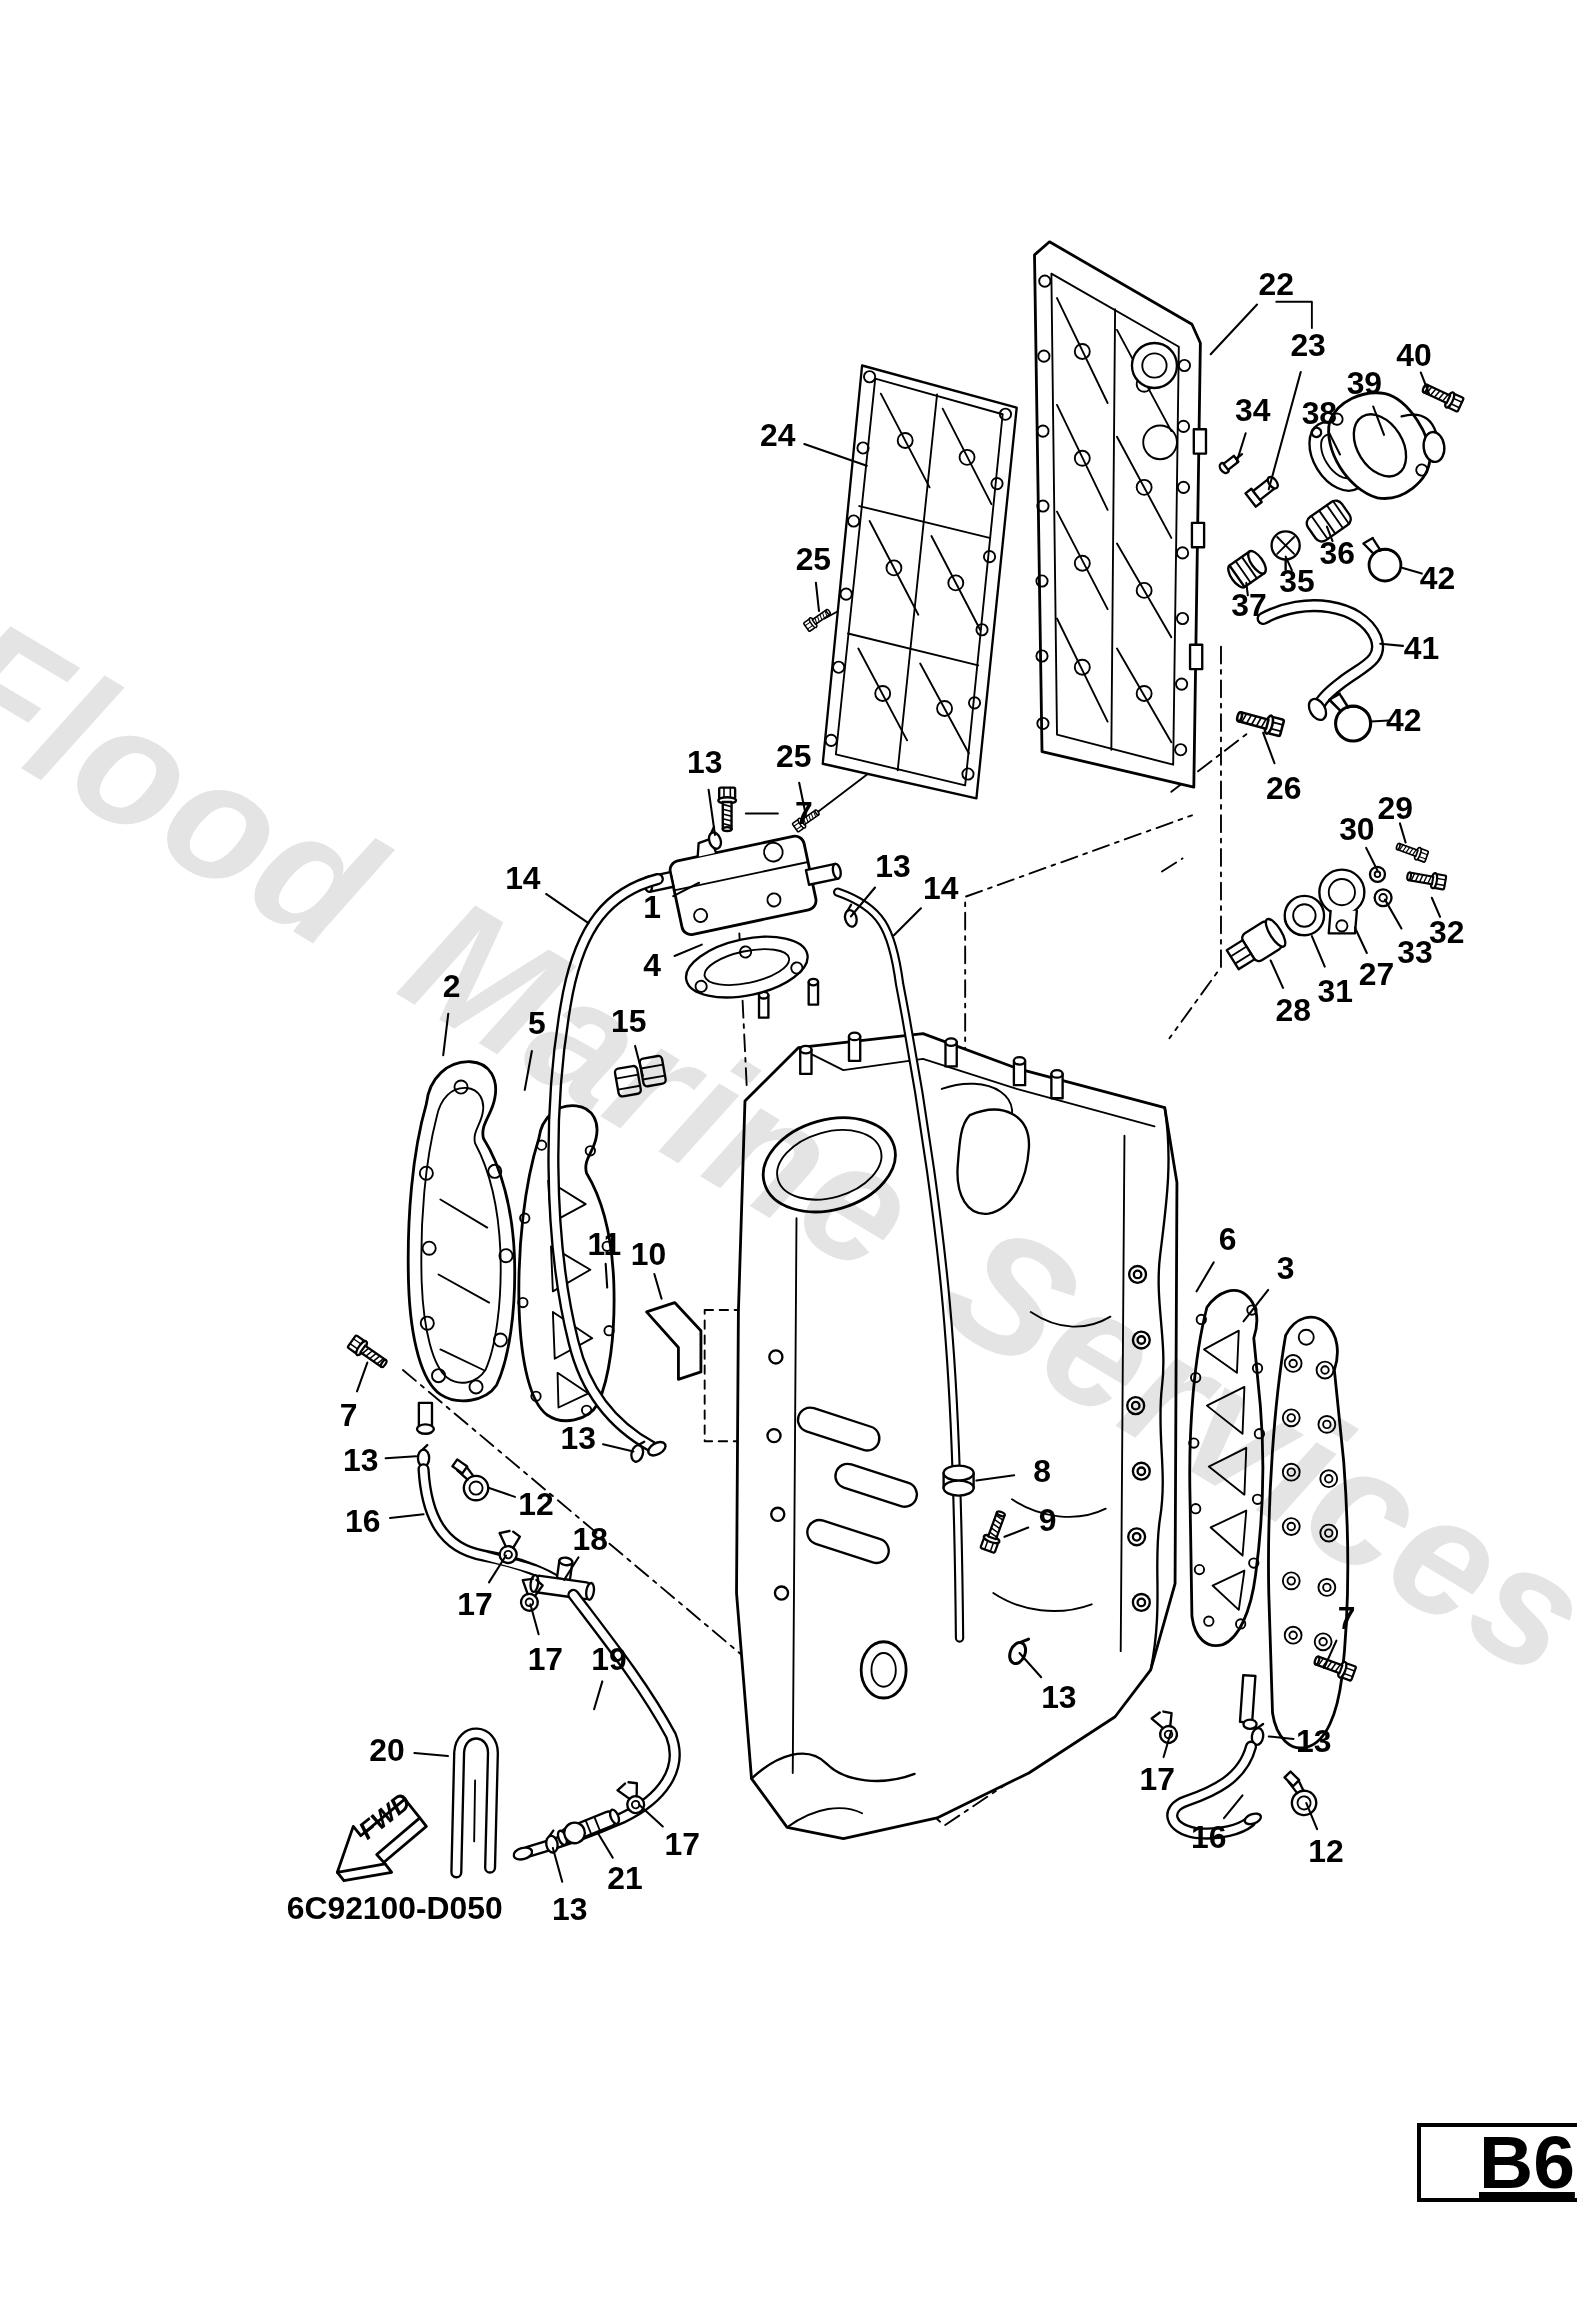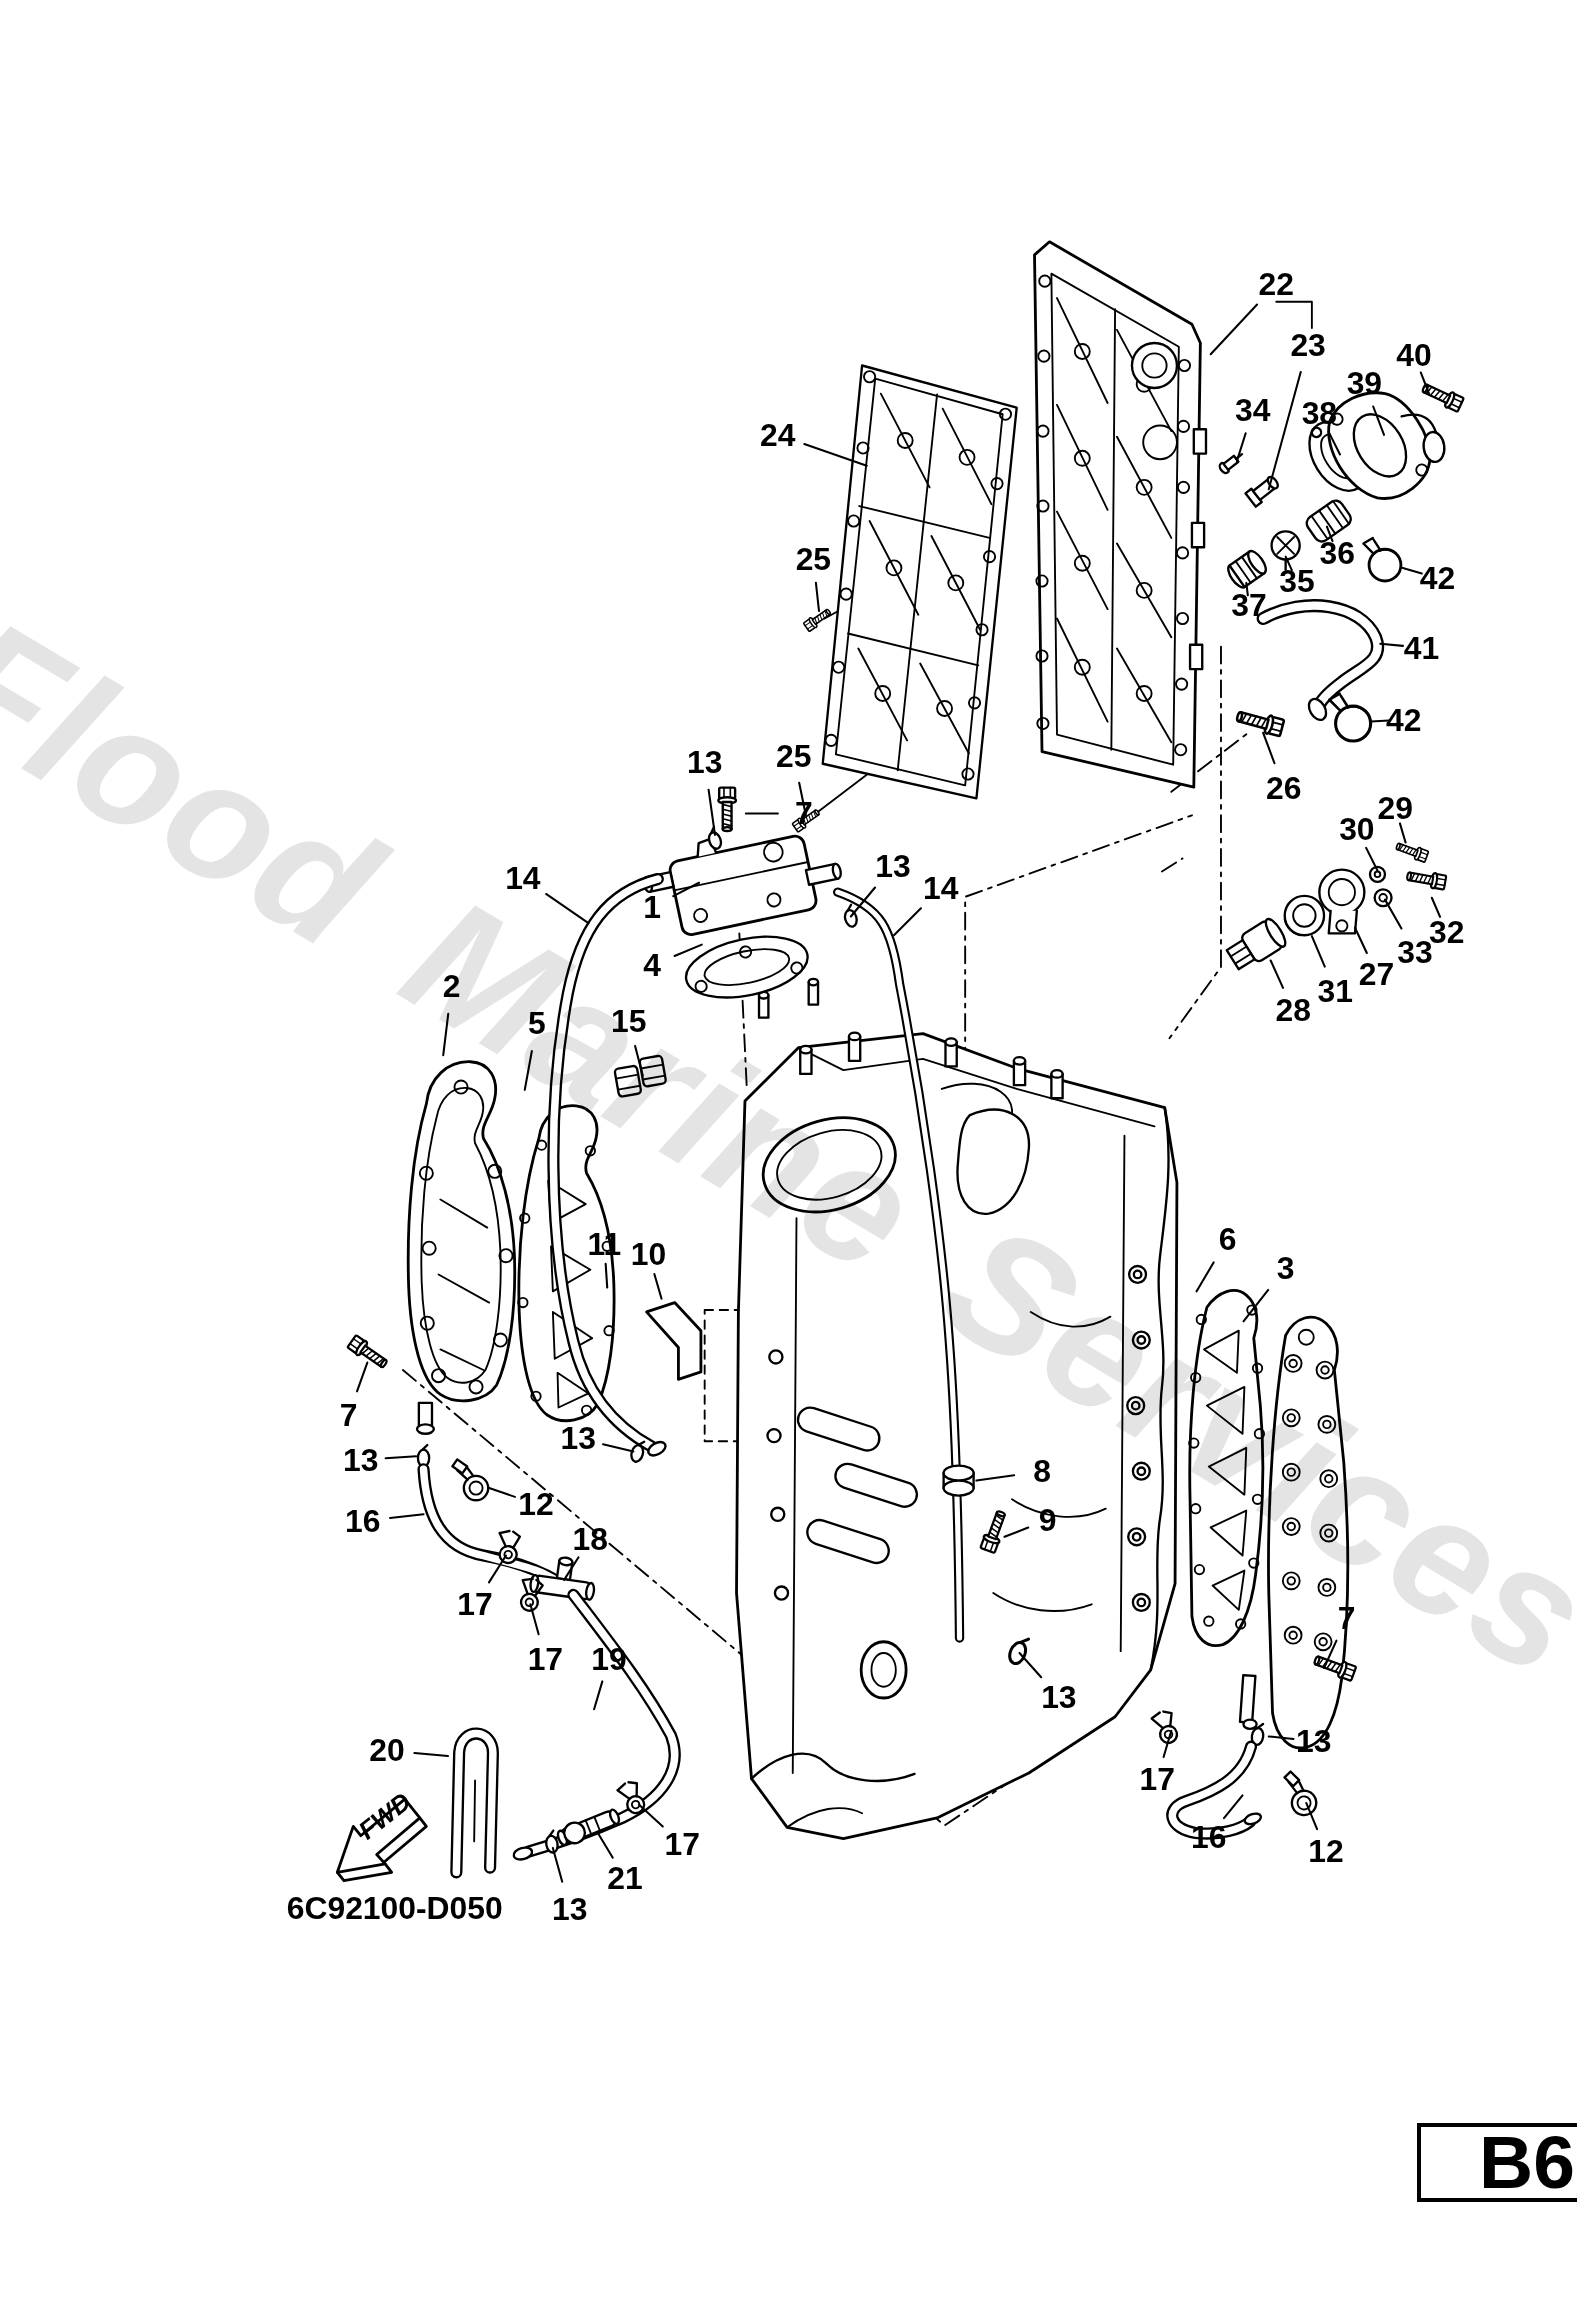--- a/index.html
+++ b/index.html
@@ -7,21 +7,21 @@
         font-family:"Liberation Sans",sans-serif;}
   .drawing{position:absolute;left:0;top:0;z-index:1;}
   .watermark{position:absolute;left:9.4px;top:579px;z-index:3;white-space:nowrap;
              transform:rotate(31deg);transform-origin:0 0;
              font:italic bold 169px "Liberation Sans",sans-serif;
              letter-spacing:1.9px;word-spacing:24px;color:#e4e4e4;
              mix-blend-mode:multiply;pointer-events:none;}
   .pageref{position:absolute;left:1417px;top:2123px;width:225px;height:79px;z-index:2;
            border:4.7px solid #000;background:#fff;display:flex;align-items:center;
            padding-left:58px;box-sizing:border-box;}
-  .pageref span{font:bold 75px "Liberation Sans",sans-serif;color:#000;line-height:1;}
+  .pageref span{font:bold 75px "Liberation Sans",sans-serif;color:#000;line-height:1;text-decoration:underline;}
   svg text{font-family:"Liberation Sans",sans-serif;}
 </style>
 </head>
 <body>
 
 <div class="page">
 
   <svg class="drawing" width="1578" height="2324" viewBox="0 0 1684 2480" fill="none" stroke="#000" stroke-width="3" stroke-linecap="round" stroke-linejoin="round">
 
     <defs>

